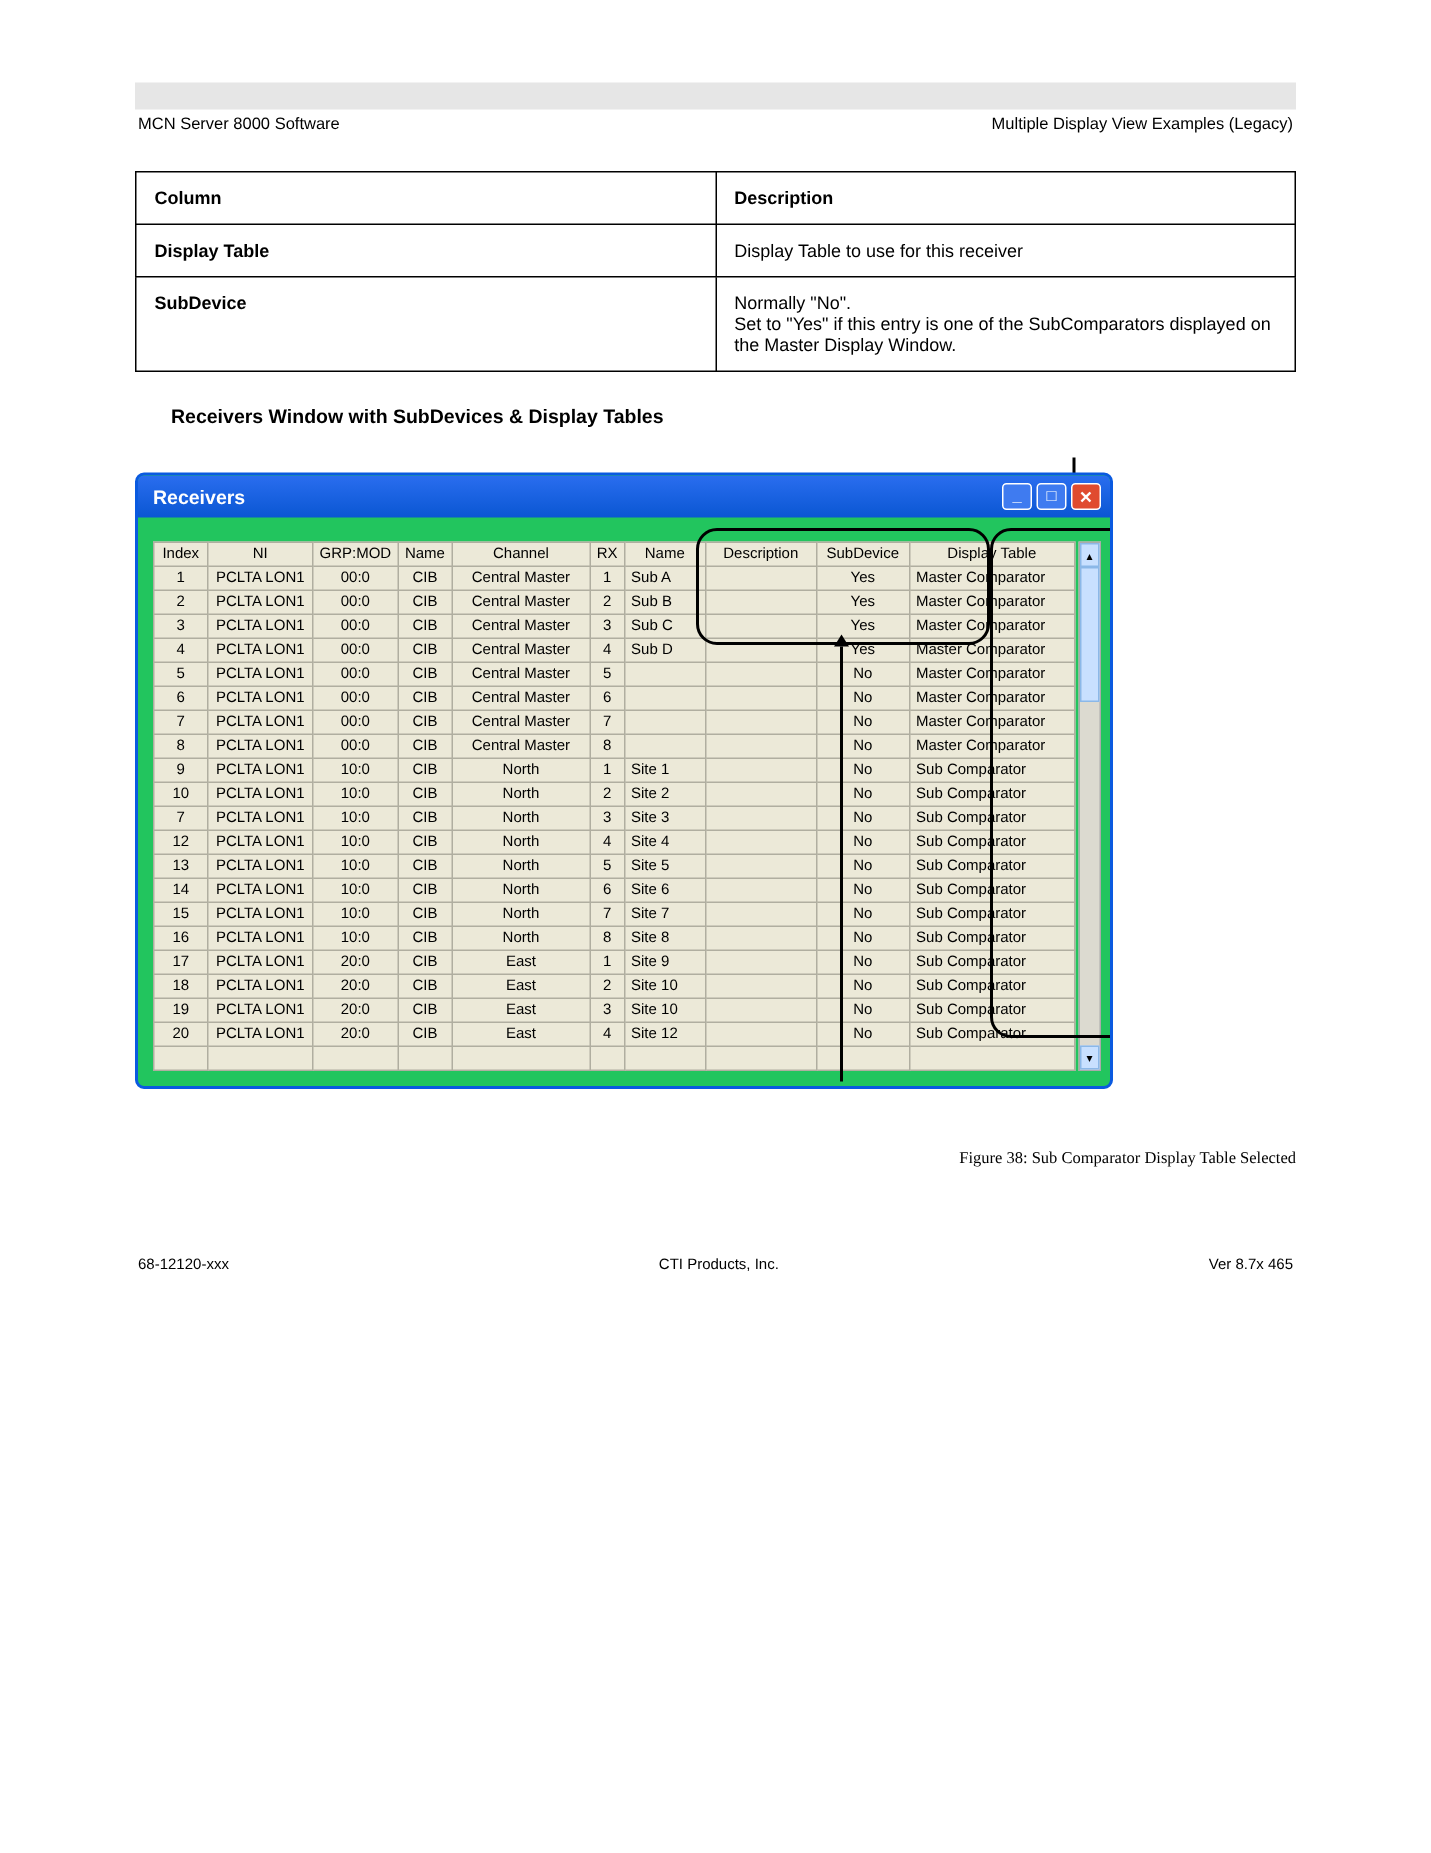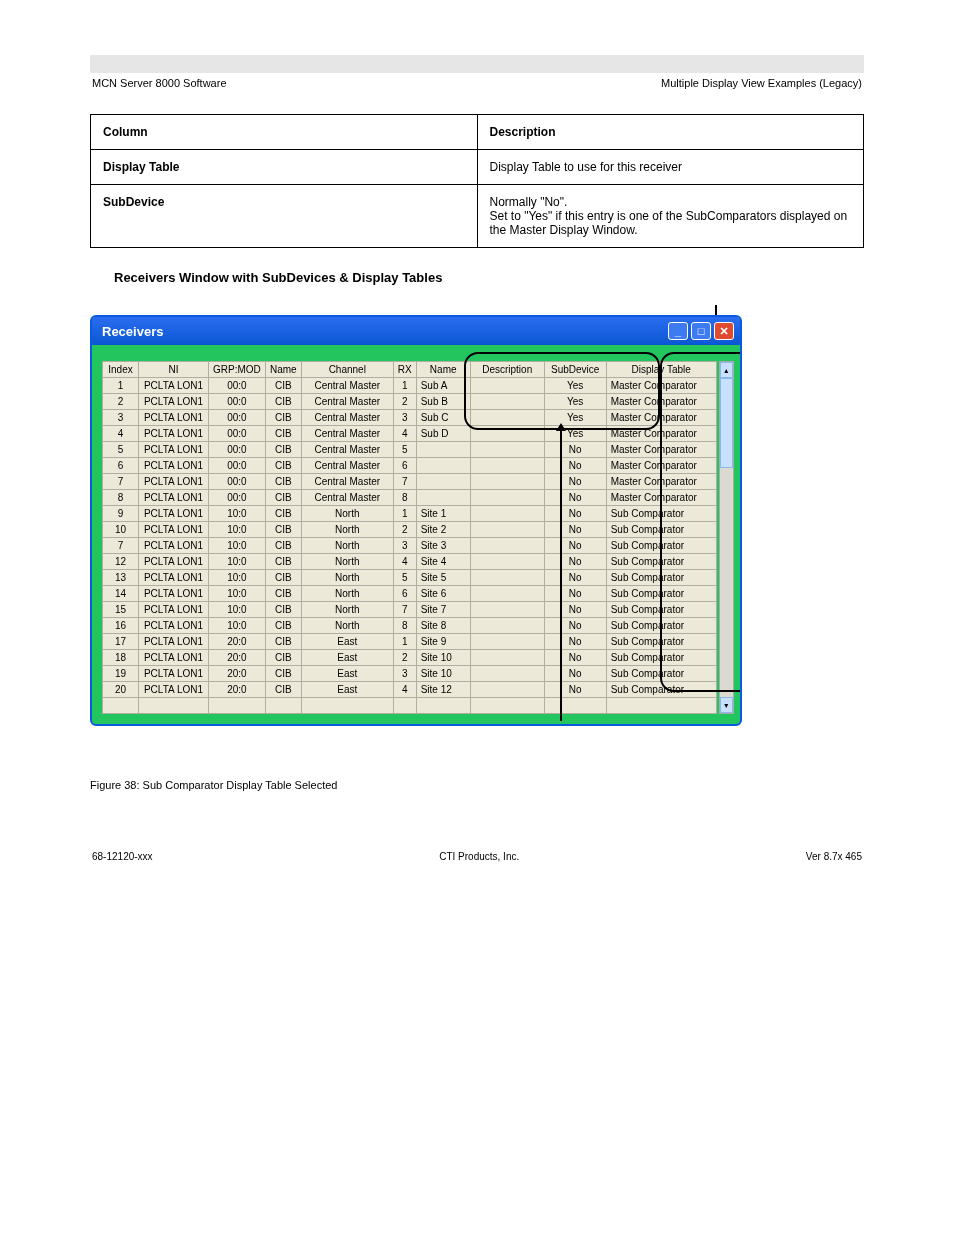--- a/index.html
+++ b/index.html
@@ -186,23 +186,24 @@
     content: "";
     position: absolute;
     left: -4px;
     top: -8px;
     border-left: 5px solid transparent;
     border-right: 5px solid transparent;
     border-bottom: 8px solid #000;
   }
 
   .figcap {
-    text-align: left;
+    text-align: right;
     font-size: 11px;
-    margin-top: 53px;
+    margin-top: 40px;
+    font-family: Liberation Serif, serif;
   }
 
   .footer {
     display: flex;
     justify-content: space-between;
     font-size: 10px;
     padding: 60px 2px 0 2px;
   }
 </style>
 </head>

